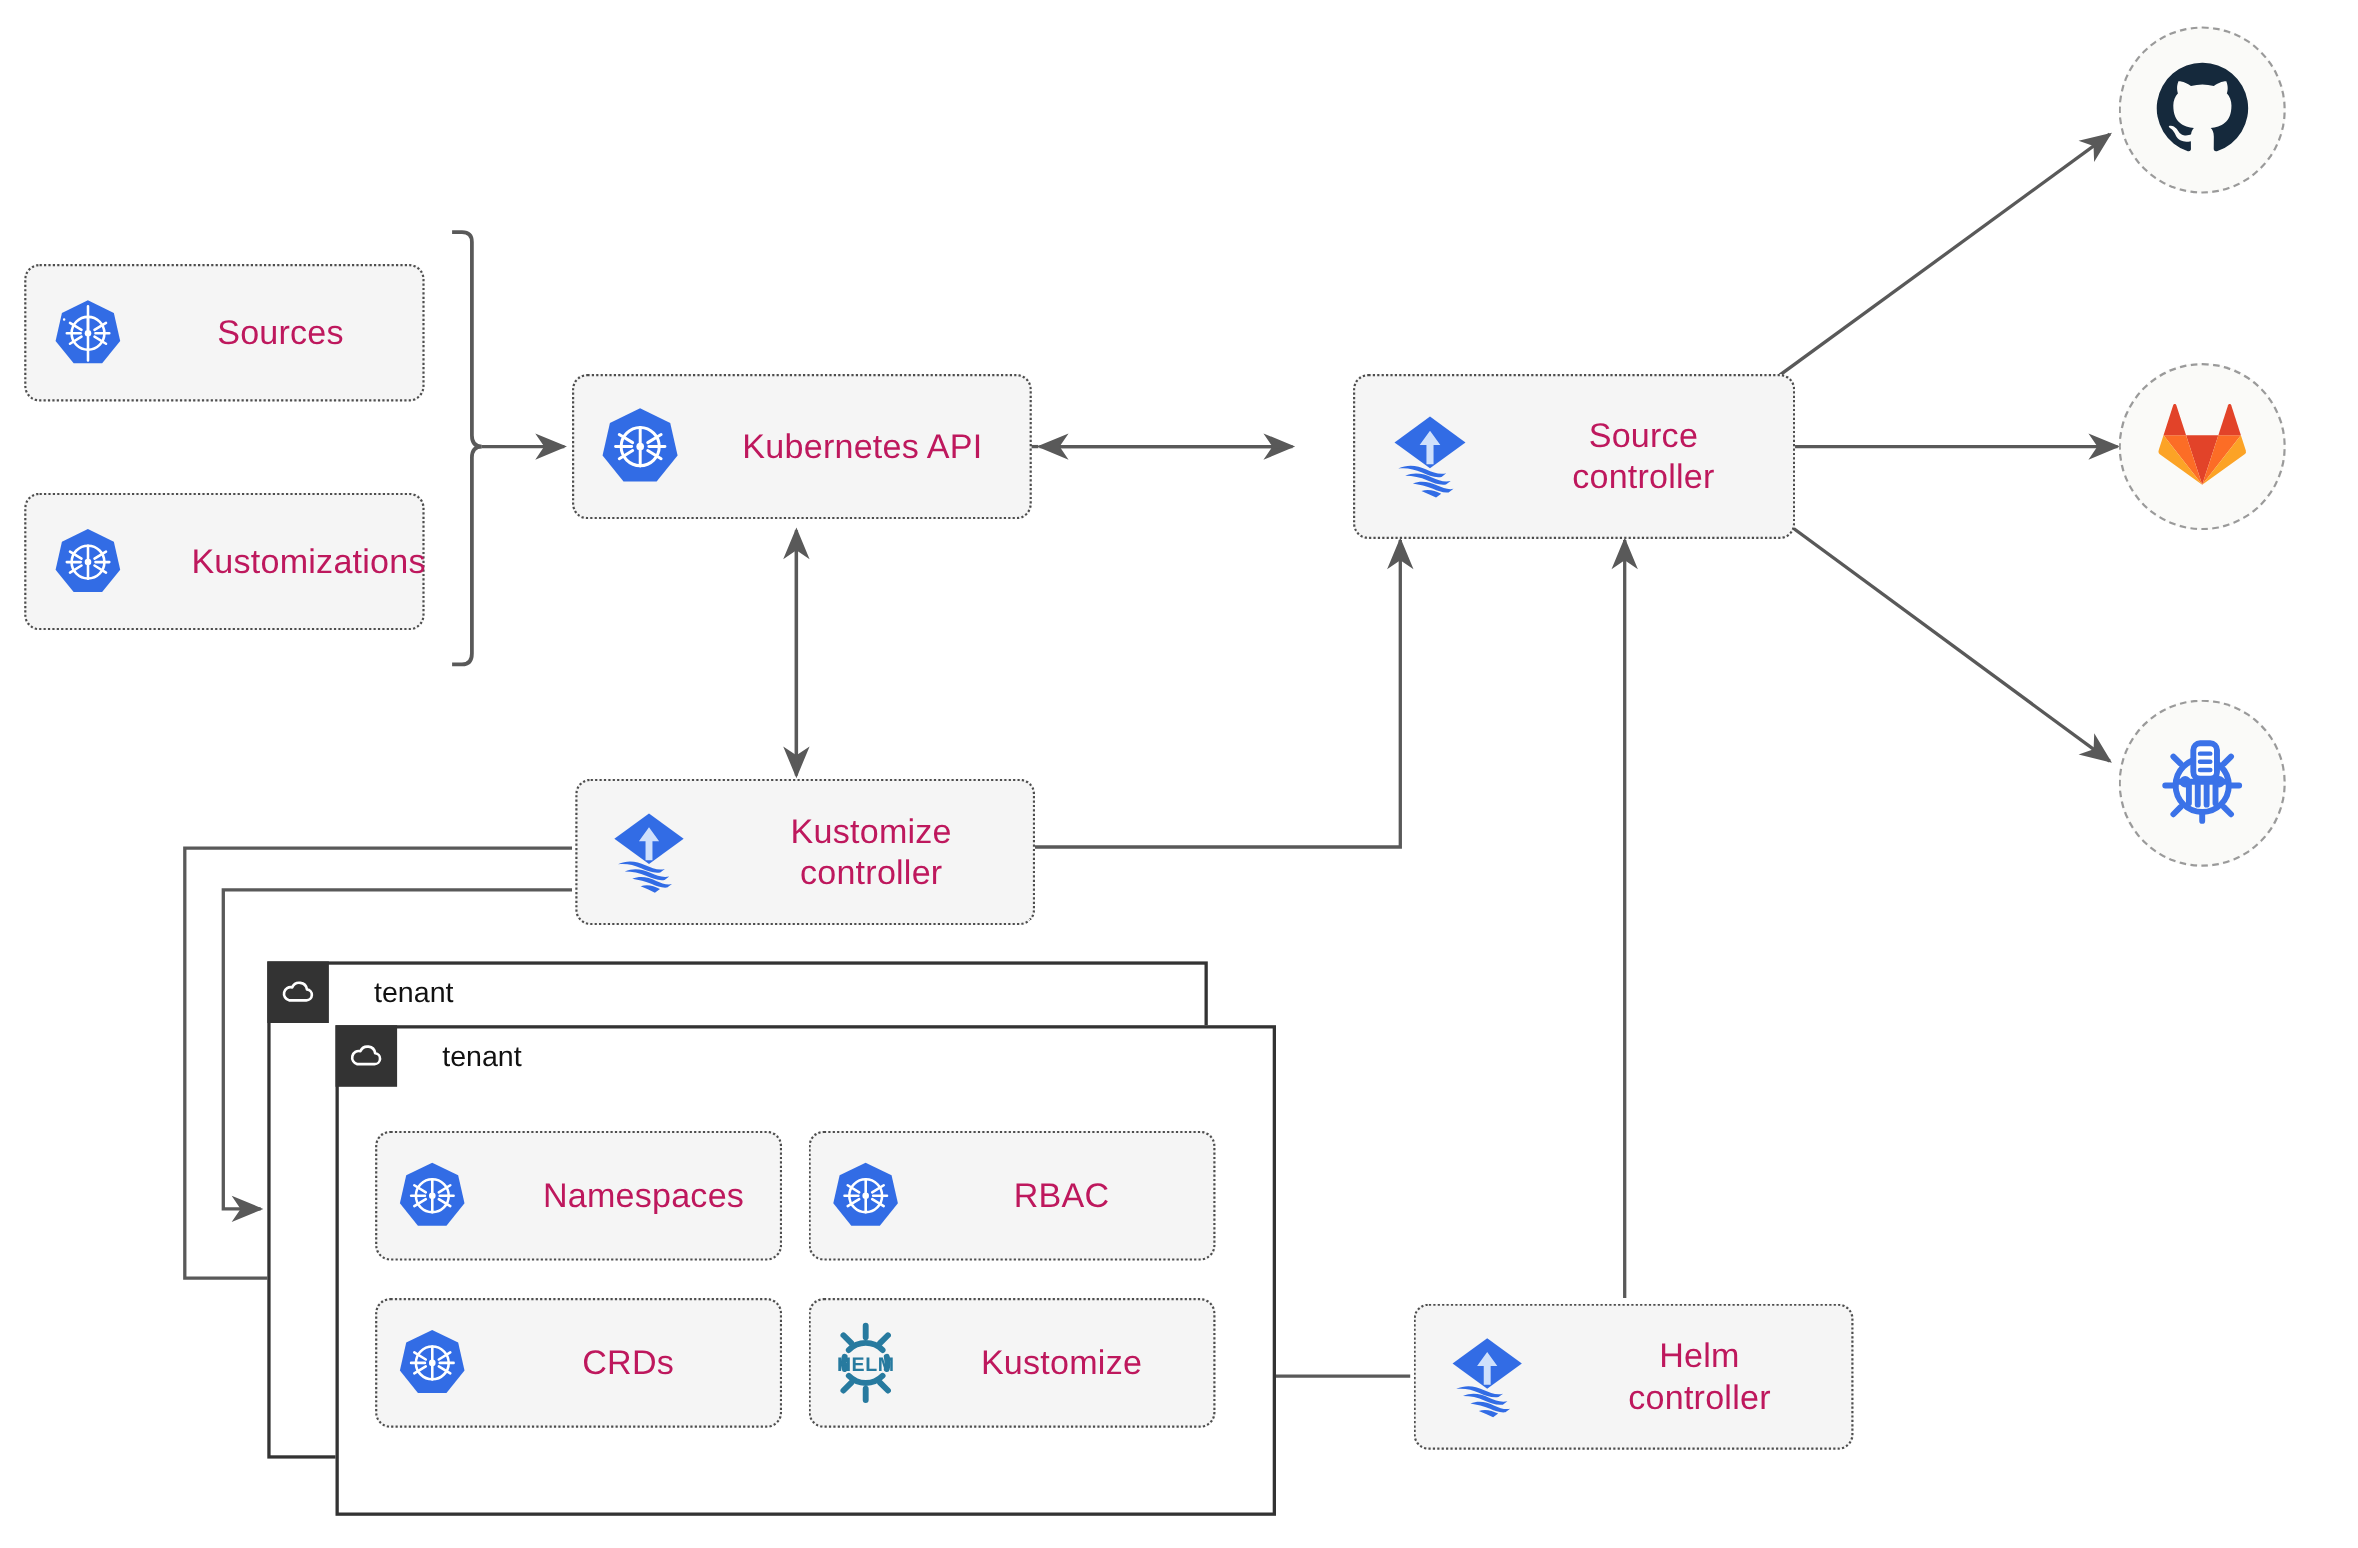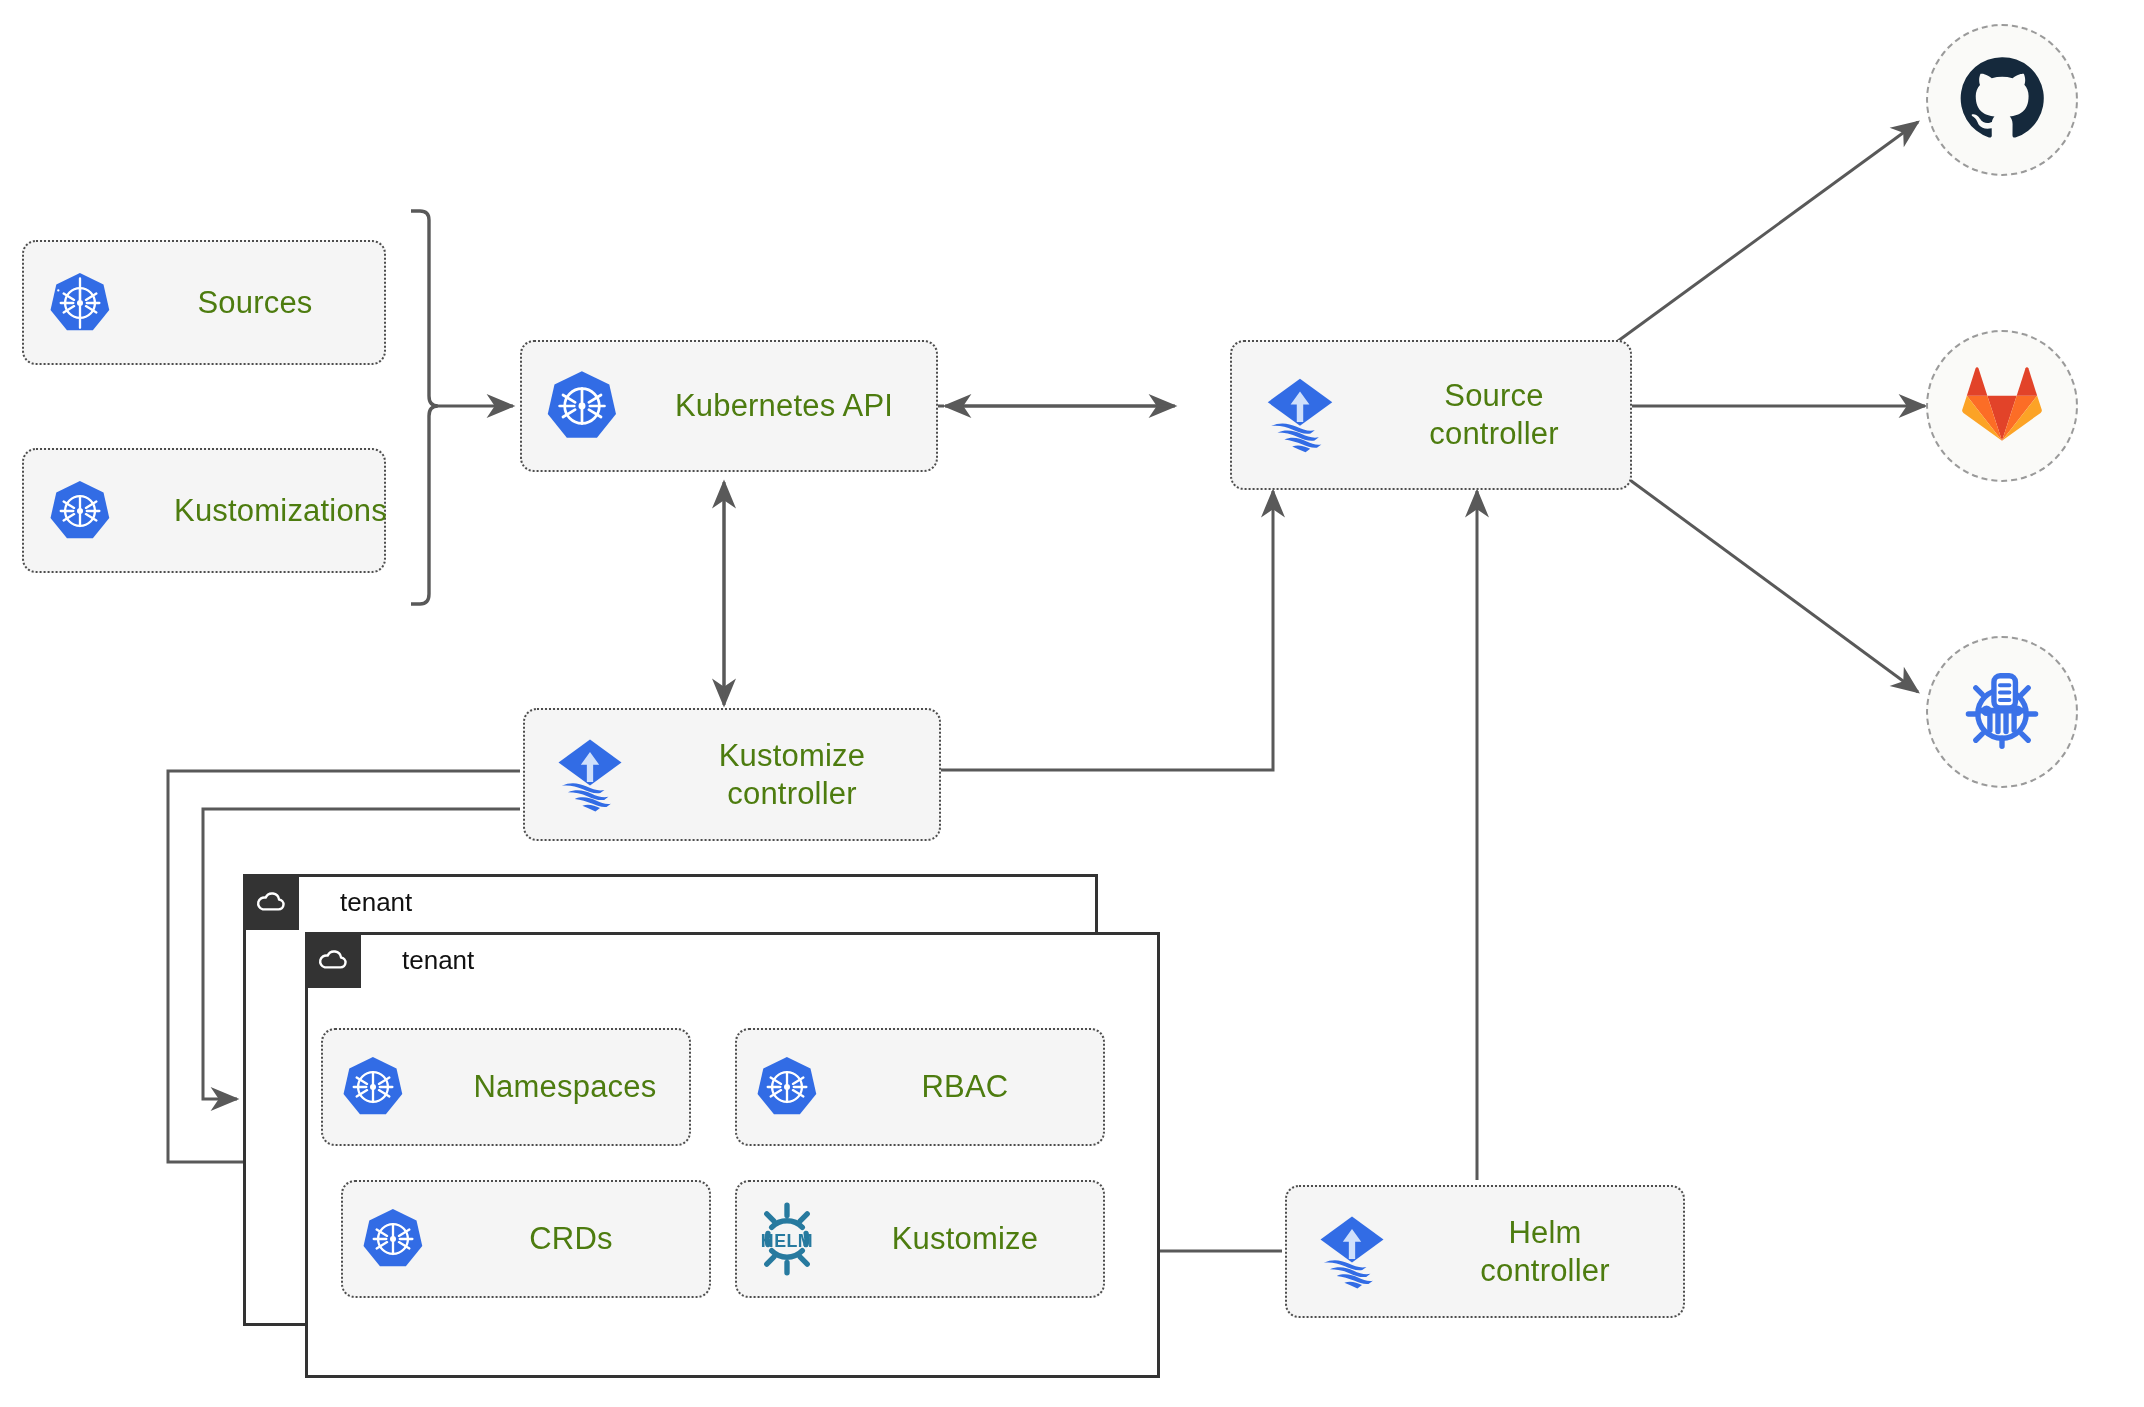--- a/index.html
+++ b/index.html
@@ -40,21 +40,21 @@
   }
   .node .ico {
     flex: 0 0 auto;
     display: flex;
     align-items: center;
     justify-content: center;
   }
   .node .lbl {
     flex: 1 1 auto;
     text-align: center;
-    color: #4d7c0f;
+    color: #be185d;
     font-size: 31px;
     line-height: 1.22;
     letter-spacing: .2px;
     padding-right: 10px;
     white-space: pre-line;
   }
 
   
   .provider {
     position: absolute;
@@ -269,21 +269,21 @@
           <path d="M15.2 45.1c6.2-2.7 12.2-1.6 18.1 1.1 4.2 1.9 8.4 3.4 12.7 2.4l-3.2 2.4c-4.3.6-8.3-.9-12.4-2.7-5-2.2-9.9-3.2-15.2-3.2z"></path>
           <path d="M20.4 50.2c5.7-2.3 11.2-1 16.6 1.5 3.6 1.6 7.2 2.9 10.9 2.2l-3.3 2.4c-3.6.4-7.1-.8-10.6-2.4-4.5-2-9-2.9-13.6-3.7z"></path>
           <path d="M26.2 55.4c4.6-1.6 9-.3 13.4 1.8l-3.5 2.6c-3.3-1.5-6.5-3-9.9-4.4z"></path>
         </g>
       </svg>
     </span>
     <span class="lbl">Helm
 controller</span>
   </div>
 
-  <div class="node grid-node" style="left:321px; top:1028px; width:370px; height:118px;gap:28px;">
+  <div class="node grid-node" style="left:341px; top:1028px; width:370px; height:118px;gap:28px;">
     <span class="ico" style="width:100px;">
       <svg width="62" height="62" viewBox="0 0 64 64">
         <path d="M32 2.6 58.2 15.3 64.6 43.6 46.4 66.2H17.6L-0.6 43.6 5.8 15.3Z" transform="scale(0.93) translate(2.3,-1.5)" fill="#326CE5"></path>
         <g fill="none" stroke="#ffffff" stroke-width="2.4" stroke-linecap="round">
           <circle cx="32" cy="32" r="15.4"></circle>
           <circle cx="32" cy="32" r="3.1" fill="#ffffff" stroke="none"></circle>
           <path d="M32 16.6v12.5M32 35v12.6
                    M15.1 22.2 25.9 28.8M38.1 35.2 48.9 41.8
                    M48.9 22.2 38.1 28.8M25.9 35.2 15.1 41.8
                    M12.1 32h13M39 32h13"></path>

